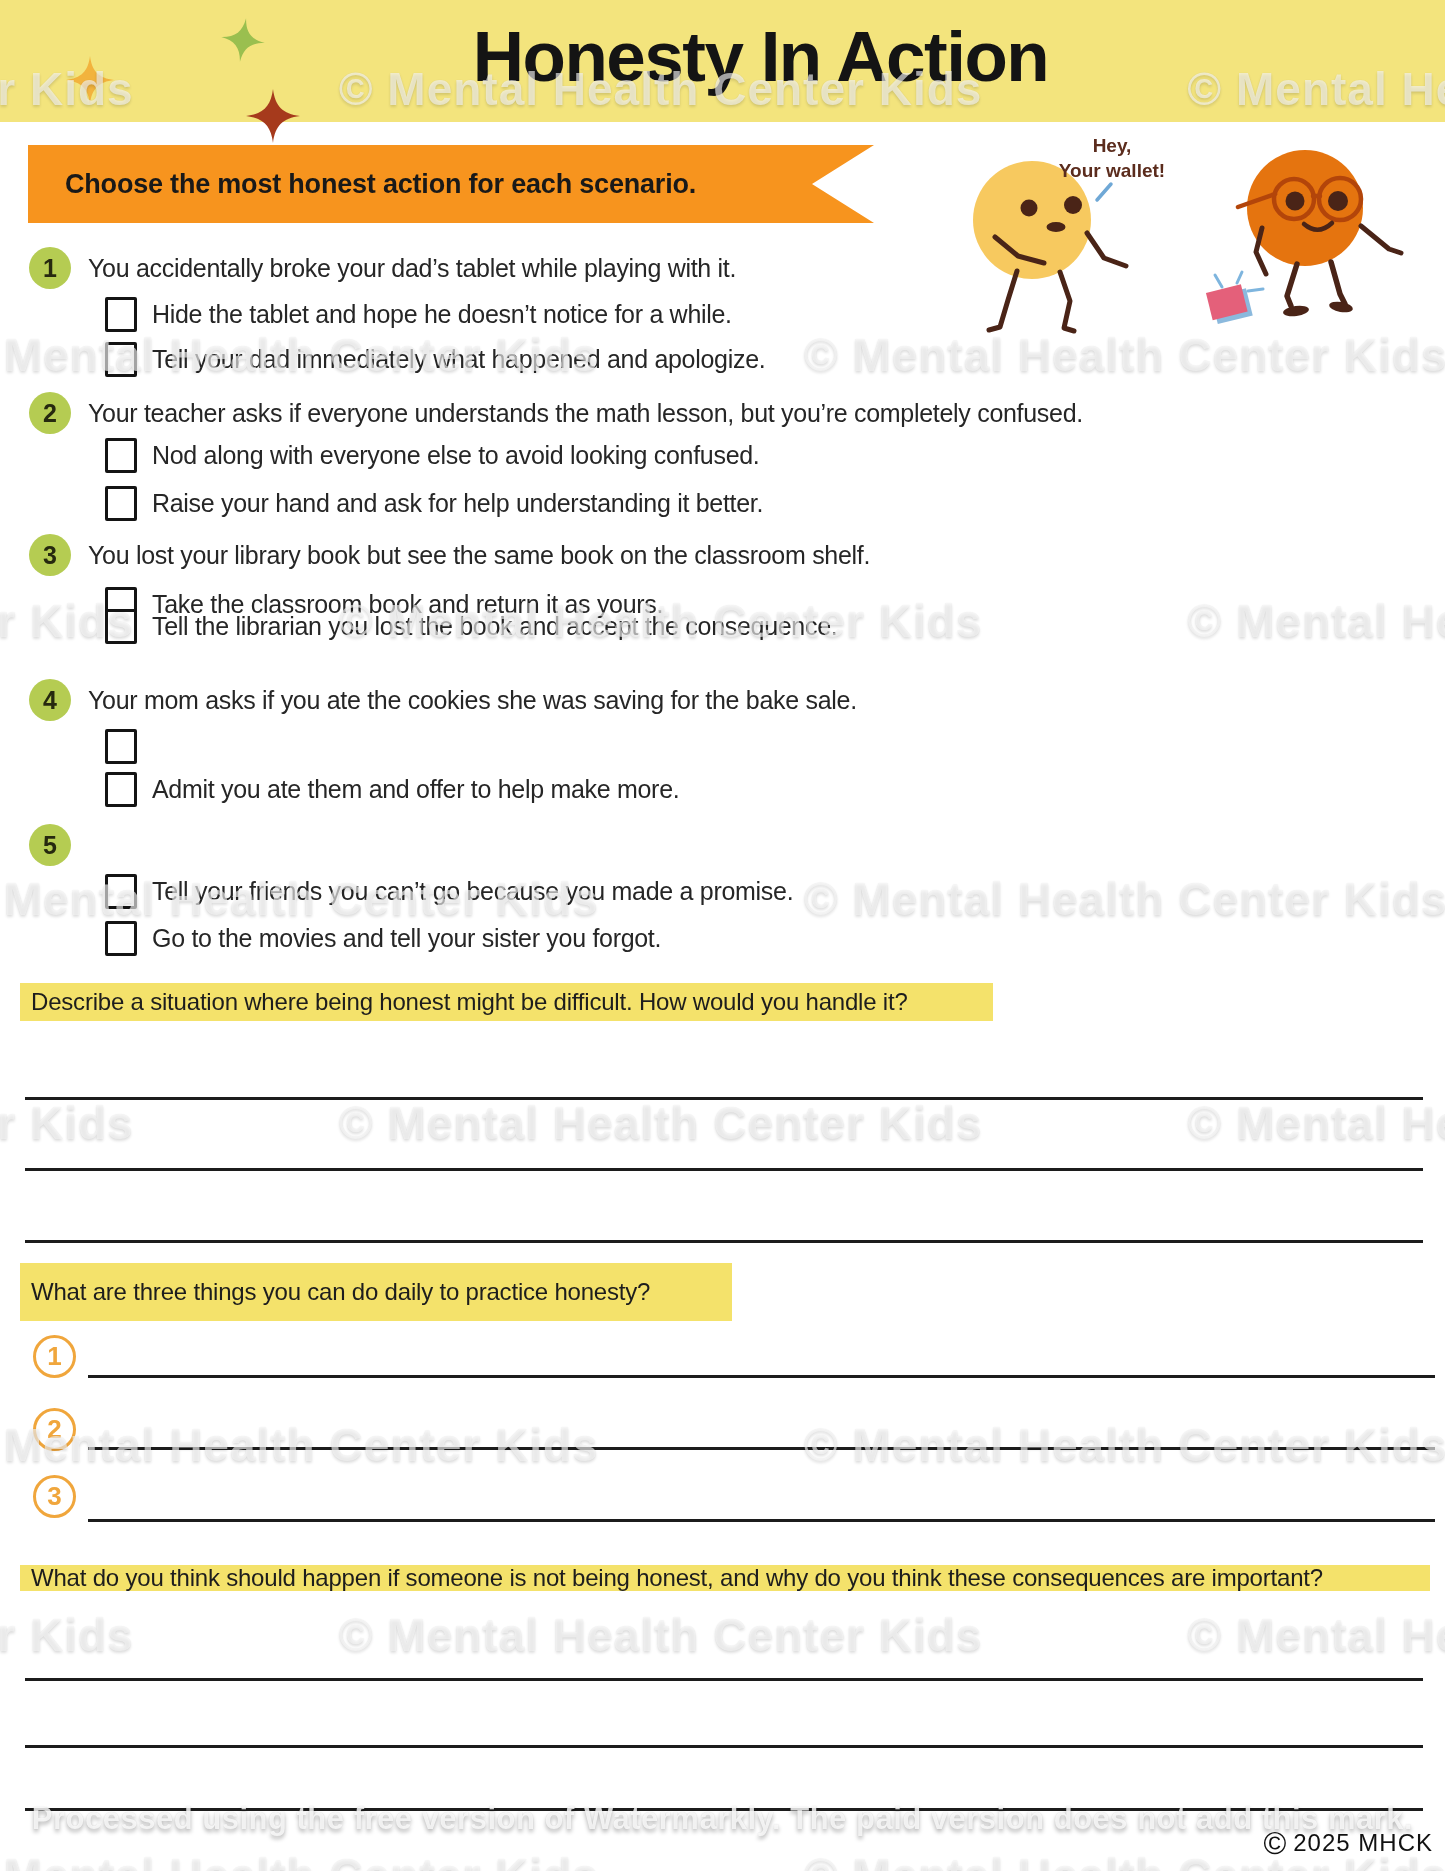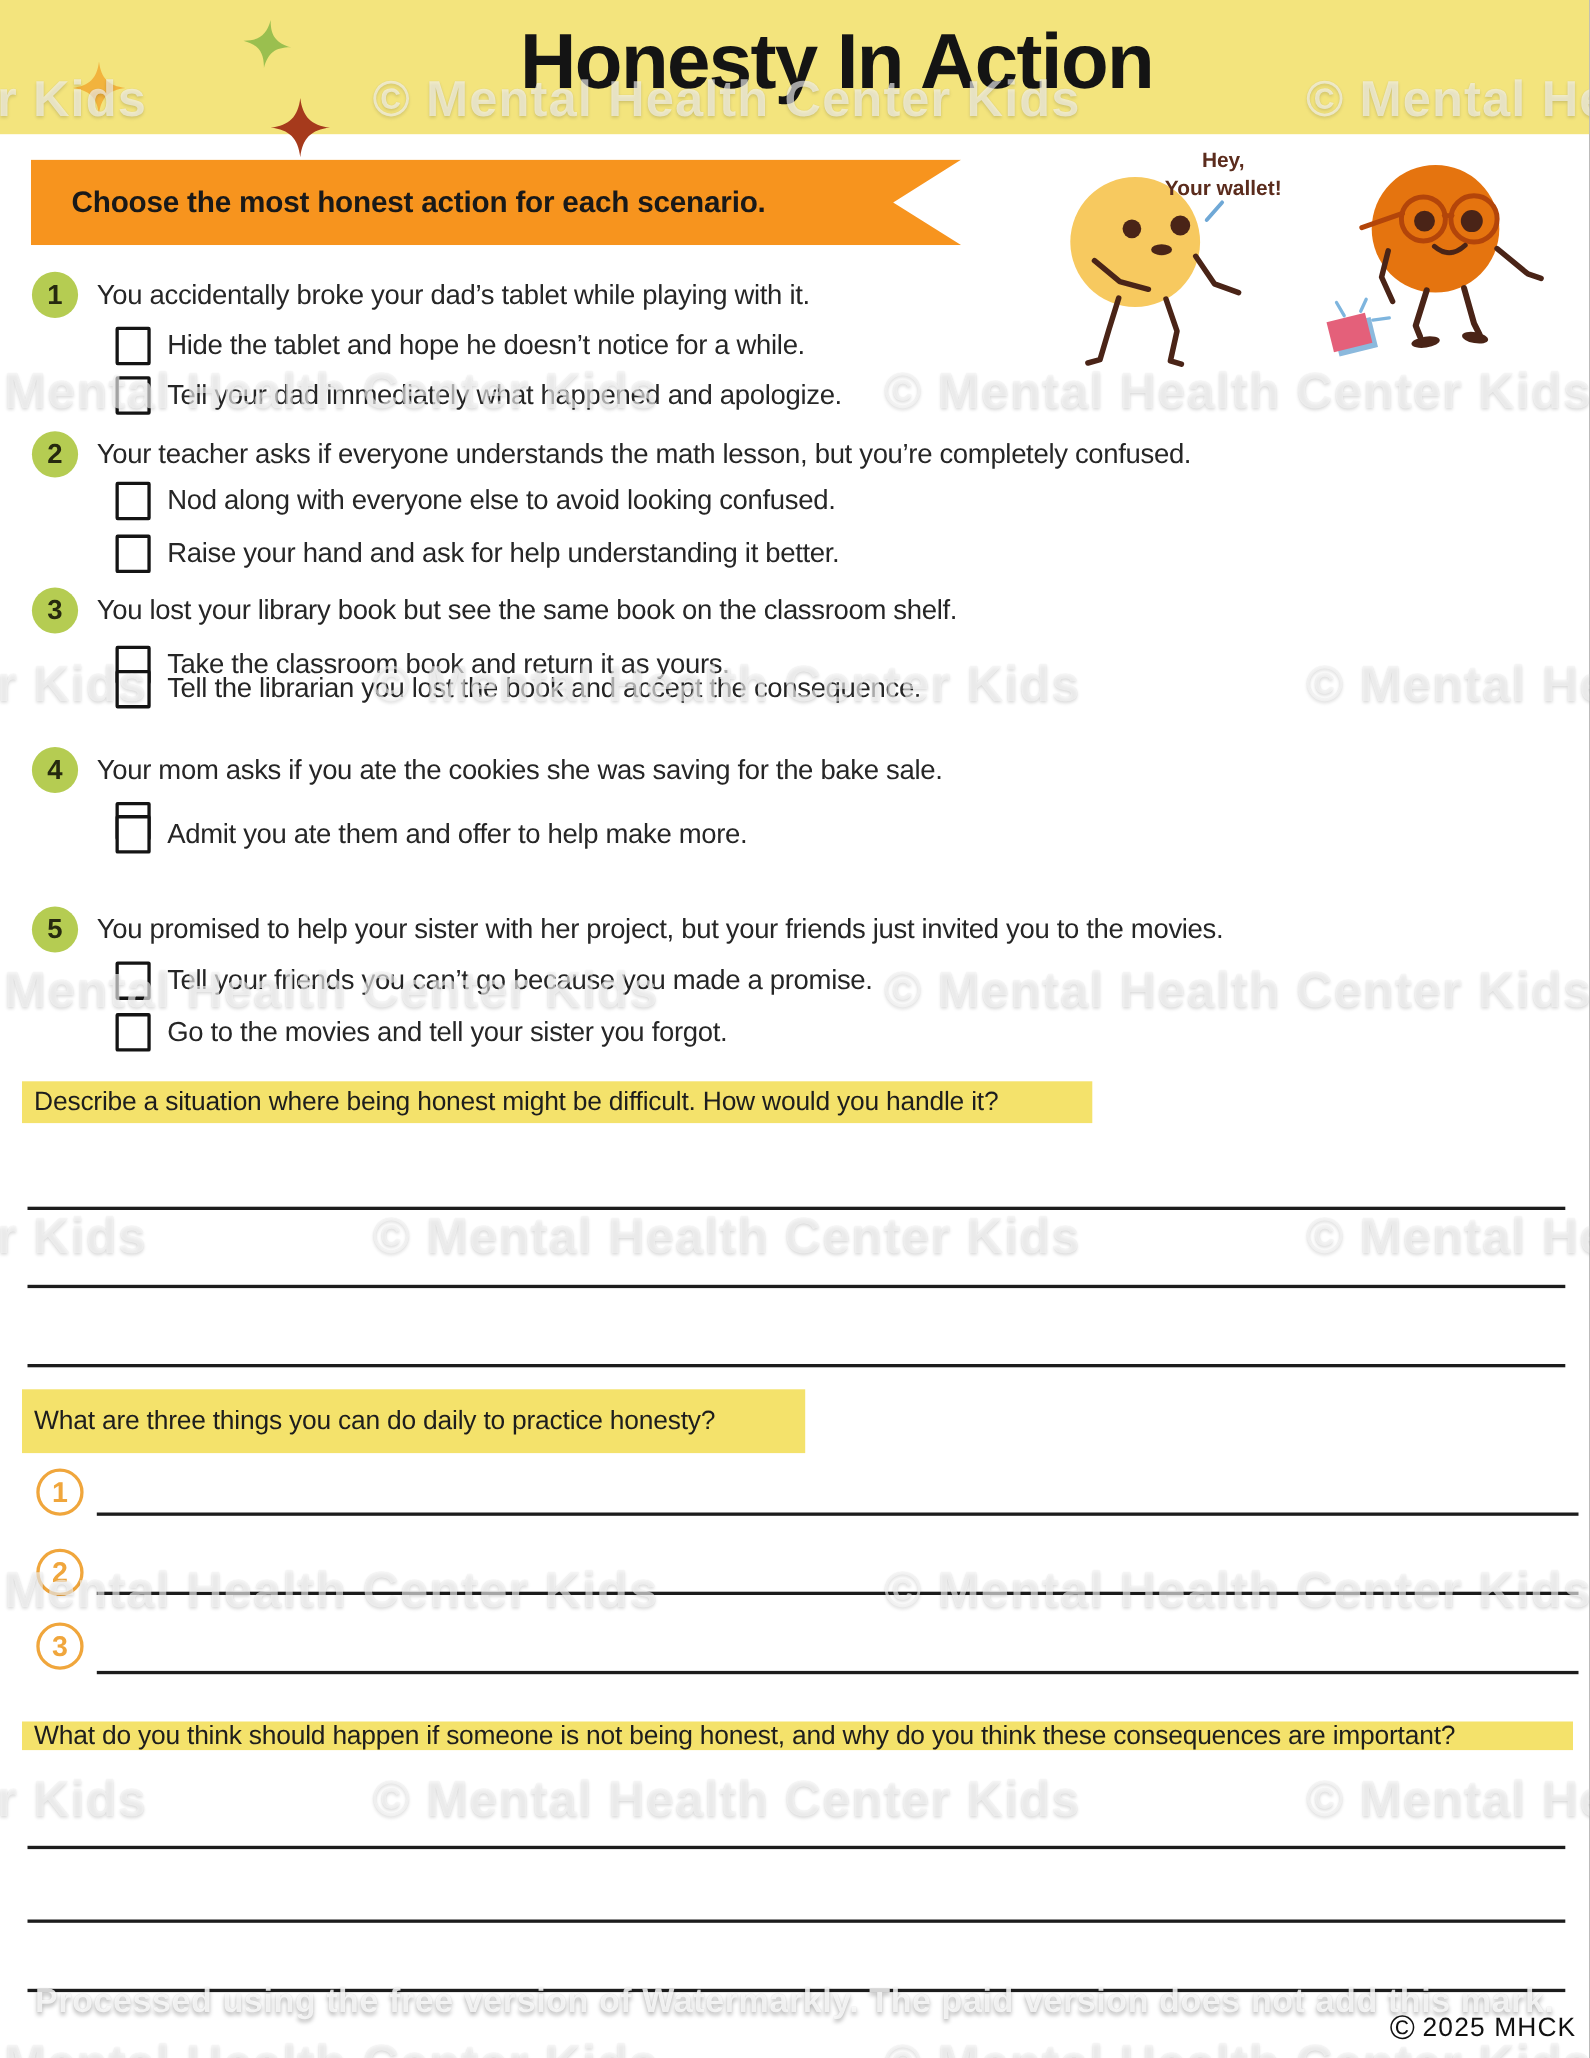--- a/index.html
+++ b/index.html
@@ -176,27 +176,26 @@
         <div class="checkbox"></div>
         <span class="option-text">Tell the librarian you lost the book and accept the consequence.</span>
       </div>
       <div class="scenario" style="top: 679px;">
         <div class="badge">4</div>
         <span class="scenario-text">Your mom asks if you ate the cookies she was saving for the bake sale.</span>
       </div>
       <div class="option" style="top: 728px;">
         <div class="checkbox"></div>
       </div>
-      <div class="option" style="top: 740px;">
+      <div class="option" style="top: 771px;">
         <div class="checkbox"></div>
         <span class="option-text">Admit you ate them and offer to help make more.</span>
       </div>
       <div class="scenario" style="top: 824px;">
         <div class="badge">5</div>
-        <span class="scenario-text">You promised to help your sister with her project, but your friends just invited you to the movies.</span>
       </div>
       <div class="option" style="top: 873px;">
         <div class="checkbox"></div>
         <span class="option-text">Tell your friends you can’t go because you made a promise.</span>
       </div>
       <div class="option" style="top: 920px;">
         <div class="checkbox"></div>
         <span class="option-text">Go to the movies and tell your sister you forgot.</span>
       </div>
       <div class="prompt" style="top: 983px; left: 20px; width: 973px; height: 38px;">

